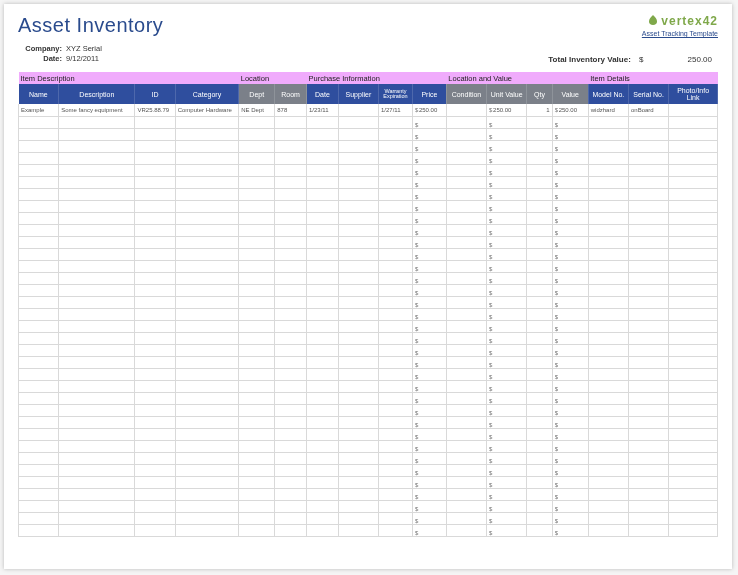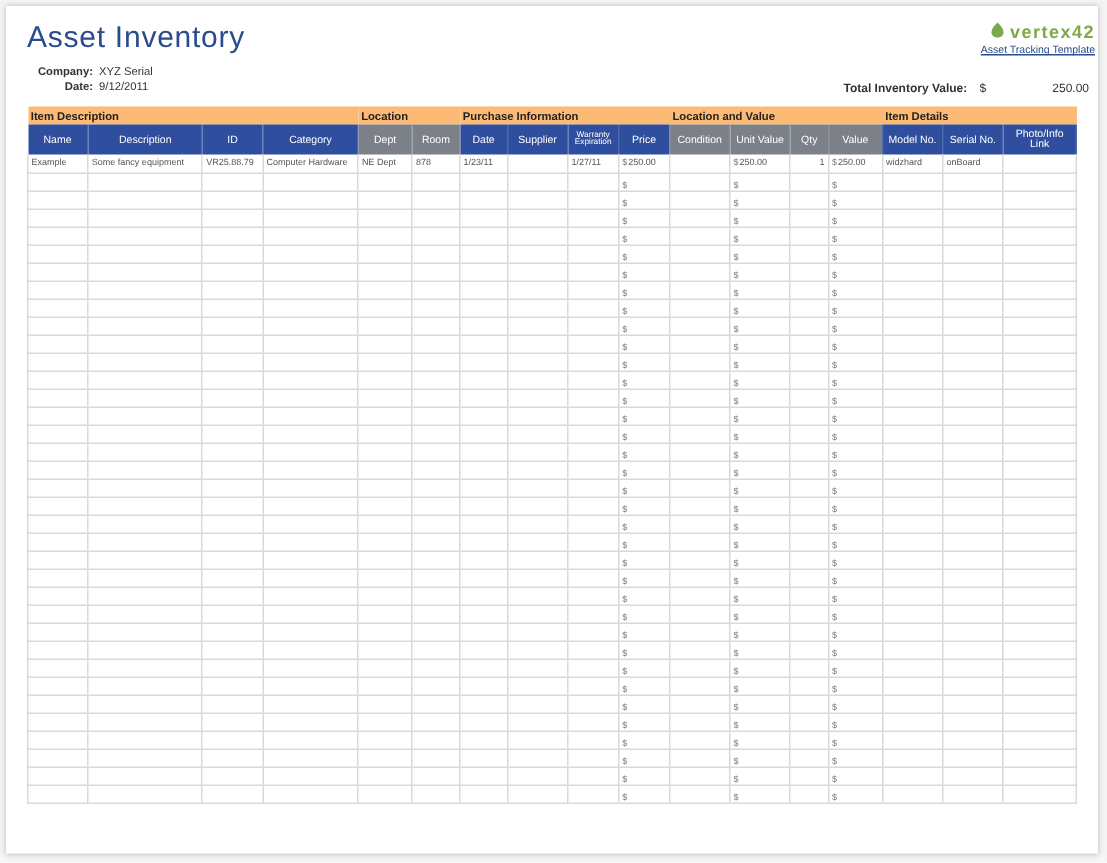--- a/index.html
+++ b/index.html
@@ -14,21 +14,21 @@
     background: #fff;
     width: 728px;
     height: 565px;
     margin: 4px;
     box-shadow: 0 0 4px rgba(0,0,0,0.25);
     position: relative;
     font-size: 8px;
     color: #333;
   }
   .header {
-    padding: 10px 2px 4px 14px;
+    padding: 10px 14px 4px 14px;
     display: flex;
     justify-content: space-between;
     align-items: flex-start;
   }
   .title {
     font-size: 20px;
     color: #2a4b8d;
     font-weight: 500;
     letter-spacing: 0.5px;
   }
@@ -47,47 +47,47 @@
   }
   .brand-logo svg { flex-shrink: 0; }
   .brand-link {
     color: #2a4b8d;
     font-size: 7px;
     text-decoration: underline;
     margin-top: 2px;
     display: inline-block;
   }
   .meta {
-    padding: 2px 6px 0 14px;
+    padding: 2px 20px 0 14px;
     display: flex;
     justify-content: space-between;
     align-items: flex-end;
   }
   .meta-left { font-size: 7.5px; }
   .meta-left .row { display: flex; margin-bottom: 1px; }
   .meta-left .lbl { width: 48px; text-align: right; padding-right: 4px; font-weight: bold; }
   .meta-right { font-size: 8px; display:flex; gap: 44px; align-items:baseline;}
   .meta-right .lbl { font-weight: bold; }
   .meta-right .cur { margin-left: 6px; }
   .table-wrap {
     padding: 8px 14px 0 14px;
   }
   table {
     border-collapse: collapse;
     width: 100%;
     table-layout: fixed;
     font-size: 6.5px;
   }
   .group-row td {
-    font-weight: bold;
+    font-weight: normal;
     font-size: 7.5px;
     padding: 2px 2px 1px 2px;
     color: #222;
     border: none;
-    background: #fdba74;
+    background: #f0abfc;
   }
   .hdr-row td {
     color: #fff;
     font-size: 7px;
     padding: 3px 2px;
     text-align: center;
     border-right: 1px solid rgba(255,255,255,0.15);
   }
   .hdr-blue { background: #2f4e9e; }
   .hdr-gray { background: #7b8089; }

